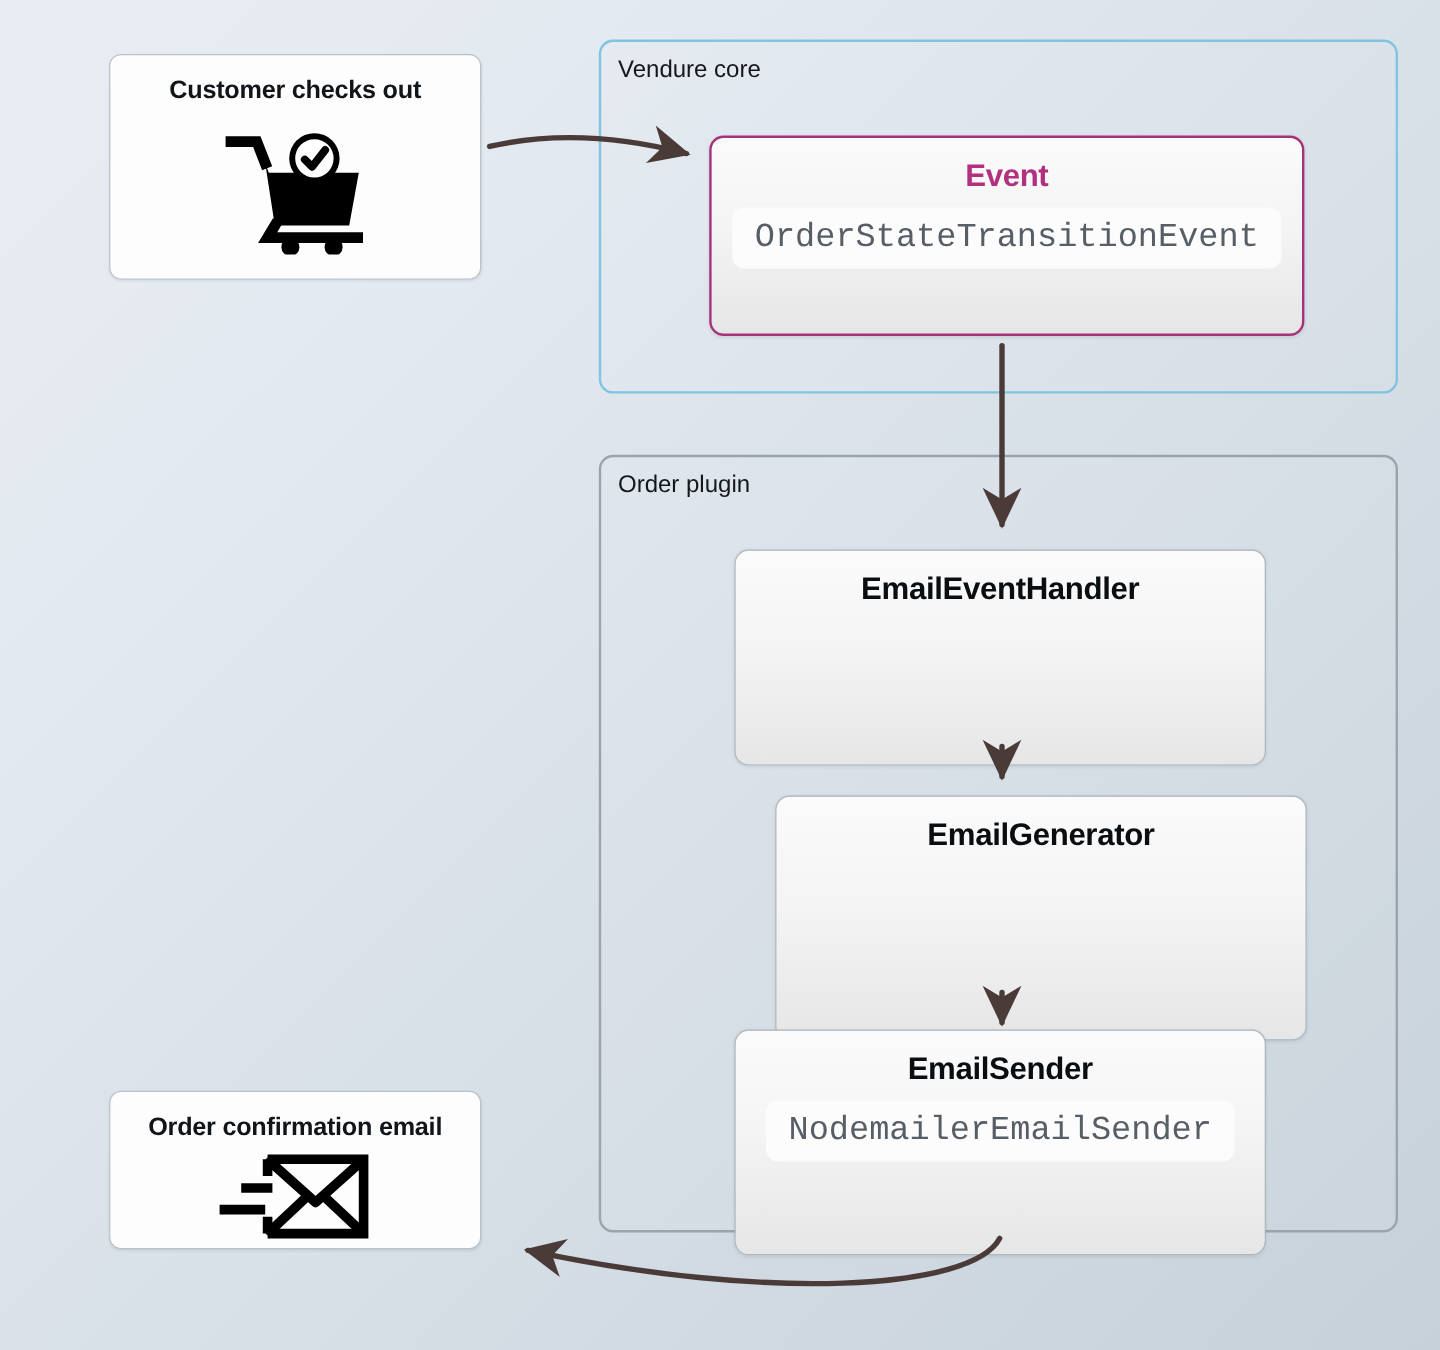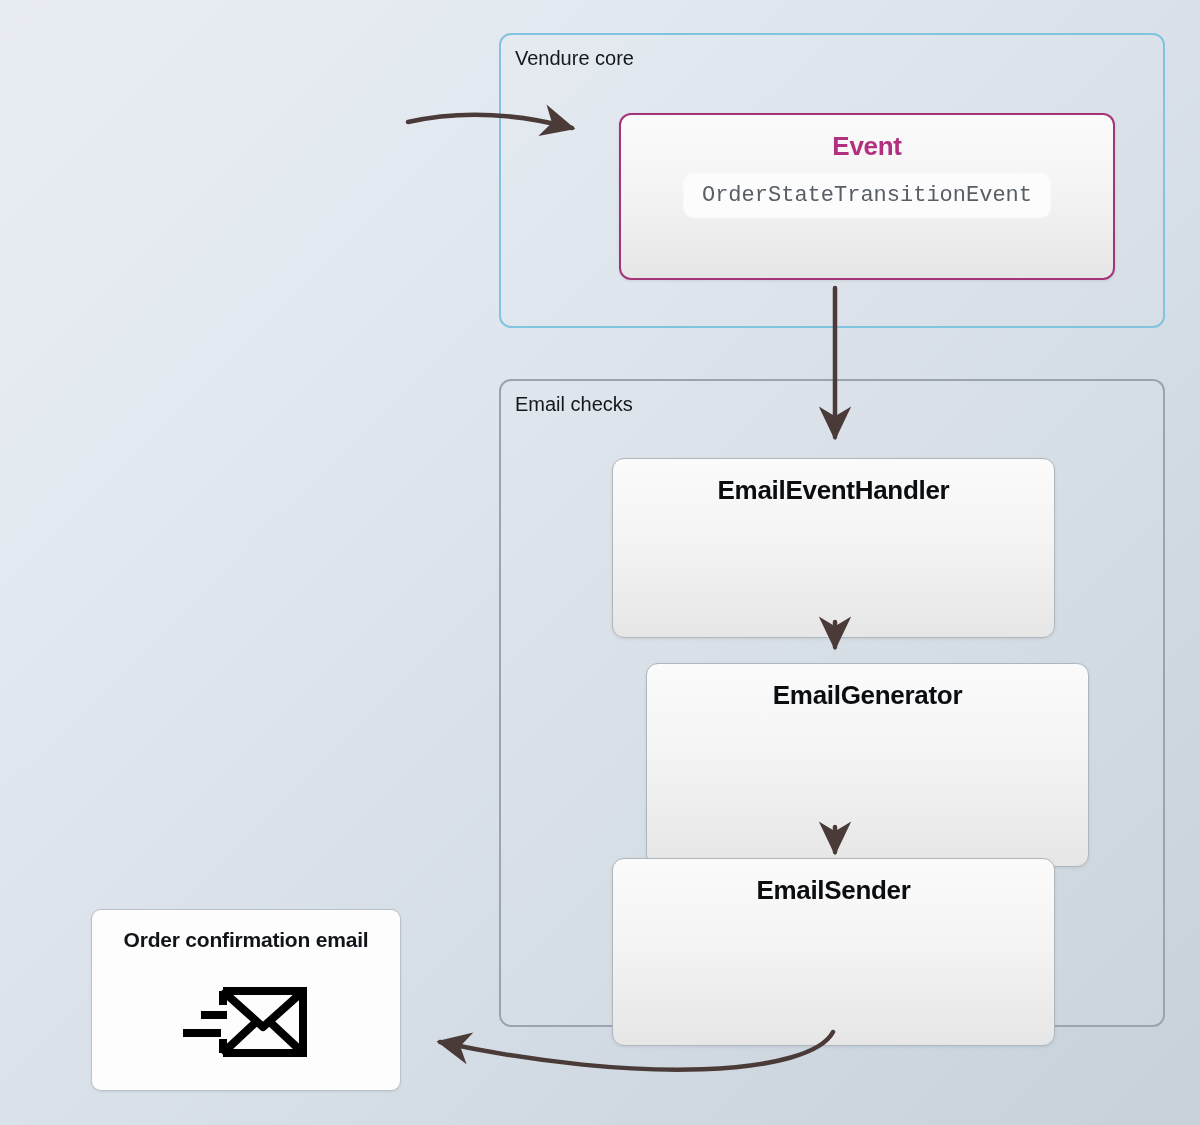--- a/index.html
+++ b/index.html
@@ -61,59 +61,79 @@
   
   .card{
     position:absolute;
     border-radius:12px;
     background:linear-gradient(180deg,#fbfbfb 0%,#f4f4f4 45%,#e6e6e6 100%);
     display:flex;
     flex-direction:column;
     align-items:center;
     box-shadow:0 1px 3px rgba(40,50,60,.10);
   }
-  .card.event{ border:2.5px solid #a5337a;margin-left:28px; }
+  .card.event{ border:2.5px solid #a5337a; }
   .card.plainc{ border:1.5px solid #aeb7bd; }
   .card-title{
     font-size:26px;
     font-weight:bold;
     margin-top:16px;
     letter-spacing:-0.3px;
     white-space:nowrap;
     color:#0b0e11;
   }
   .card.event .card-title{ color:#b3307f; }
   .code-chip{
     margin-top:12px;
     background:#fcfcfd;
     border-radius:9px;
     padding:9px 18px;
     font-family:"Liberation Mono", monospace;
-    font-size:22px;
+    font-size:28px;
     color:#575e66;
     white-space:nowrap;
     box-shadow:0 0 0 1px rgba(255,255,255,.6);
   }
   svg.overlay{ position:absolute; inset:0; pointer-events:none; }
 </style>
 </head>
 <body>
 
 <div id="canvas">
 
   <div class="group core" style="left:499px; top:33px; width:666px; height:295px;">
     <span class="group-label">Vendure core</span>
   </div>
 
   <div class="group plugin" style="left:499px; top:379px; width:666px; height:648px;">
-    <span class="group-label">Email checks</span>
+    <span class="group-label">Order plugin</span>
   </div>
 
+  <div class="plain-box" style="left:91px; top:45px; width:310px; height:188px;">
+    <div class="plain-title">Customer checks out</div>
+    <div class="plain-icon">
+      <svg width="116" height="104" viewBox="0 0 116 104" aria-hidden="true">
 
-  <div class="plain-box" style="left:91px; top:909px; width:310px; height:182px;">
+        <path d="M4 10 H26 L33 28" stroke="#000" stroke-width="9" fill="none" stroke-linecap="square"></path>
+
+        <path d="M33 28 L41 80 H103 L111 36 H36 Z" fill="#000"></path>
+
+        <path d="M41 80 L35 90 H110" stroke="#000" stroke-width="9" fill="none" stroke-linecap="square" stroke-linejoin="miter"></path>
+
+        <circle cx="54" cy="98" r="7.5" fill="#000"></circle>
+        <circle cx="90" cy="98" r="7.5" fill="#000"></circle>
+
+        <circle cx="74" cy="24" r="21" fill="#000"></circle>
+        <circle cx="74" cy="24" r="16" fill="#fff"></circle>
+        <path d="M66 25 L72 31 L83 17" stroke="#000" stroke-width="6.5" fill="none" stroke-linecap="round" stroke-linejoin="round"></path>
+      </svg>
+    </div>
+  </div>
+
+  <div class="plain-box" style="left:91px; top:909px; width:310px; height:132px;">
     <div class="plain-title">Order confirmation email</div>
     <div class="plain-icon">
       <svg width="130" height="88" viewBox="0 0 130 88" aria-hidden="true">
 
         <path d="M2 56 H40" stroke="#000" stroke-width="8" stroke-linecap="butt"></path>
         <path d="M20 38 H46" stroke="#000" stroke-width="8" stroke-linecap="butt"></path>
 
         <path d="M42 14 H122 V76 H42" stroke="#000" stroke-width="8" fill="none" stroke-linejoin="miter" stroke-linecap="butt"></path>
         <path d="M42 14 V28" stroke="#000" stroke-width="8" stroke-linecap="butt"></path>
         <path d="M42 62 V76" stroke="#000" stroke-width="8" stroke-linecap="butt"></path>
@@ -134,20 +154,21 @@
   <div class="card plainc" style="left:612px; top:458px; width:443px; height:180px;">
     <div class="card-title">EmailEventHandler</div>
   </div>
 
   <div class="card plainc" style="left:646px; top:663px; width:443px; height:204px;">
     <div class="card-title">EmailGenerator</div>
   </div>
 
   <div class="card plainc" style="left:612px; top:858px; width:443px; height:188px;">
     <div class="card-title">EmailSender</div>
+    <div class="code-chip">NodemailerEmailSender</div>
   </div>
 
   <svg class="overlay" width="1200" height="1125">
     <defs>
       <marker id="ah" markerWidth="10" markerHeight="10" refX="7.2" refY="4" orient="auto" markerUnits="strokeWidth">
         <path d="M0.4,0.4 L8,4 L0.4,7.6 L2.6,4 Z" fill="#4a3b39"></path>
       </marker>
     </defs>
 
     <path d="M408,122 C470,108 530,117 572,128" stroke="#4a3b39" stroke-width="4.5" fill="none" stroke-linecap="round" marker-end="url(#ah)"></path>

